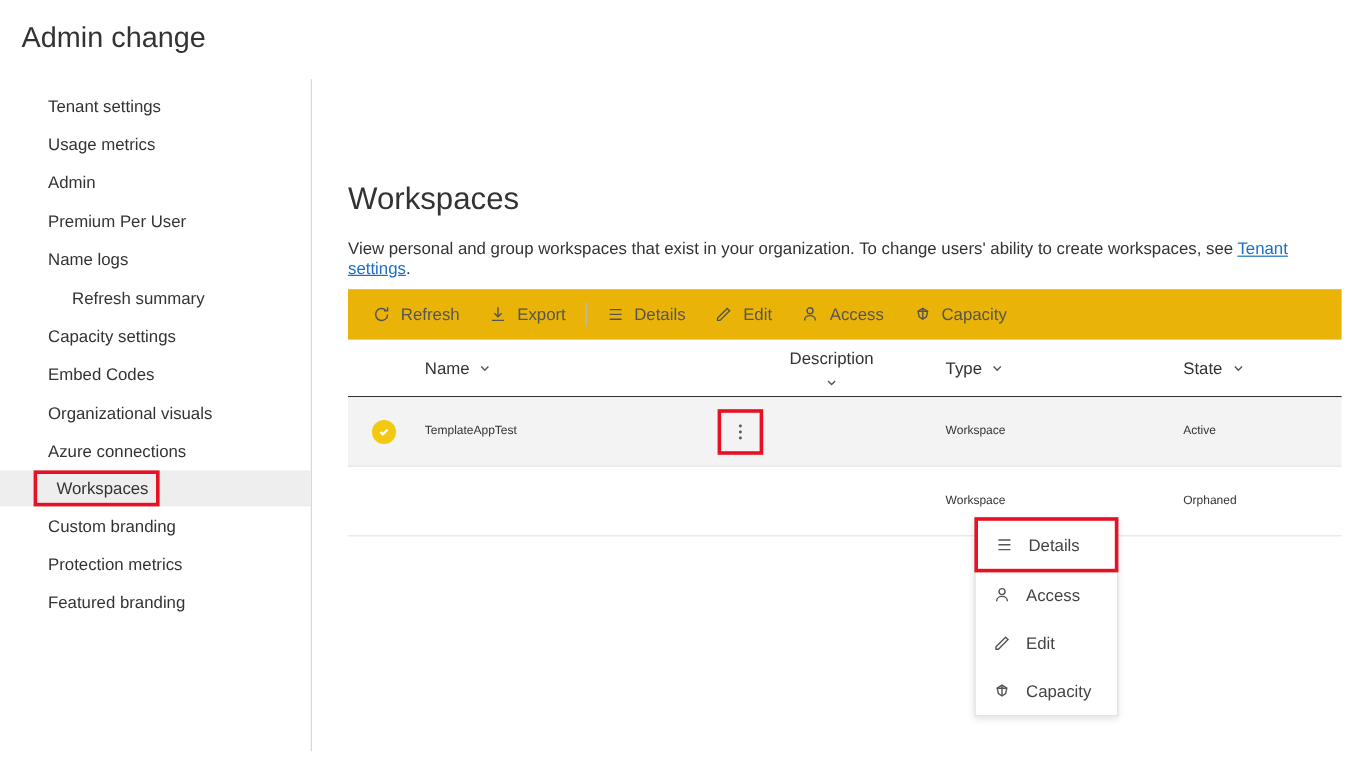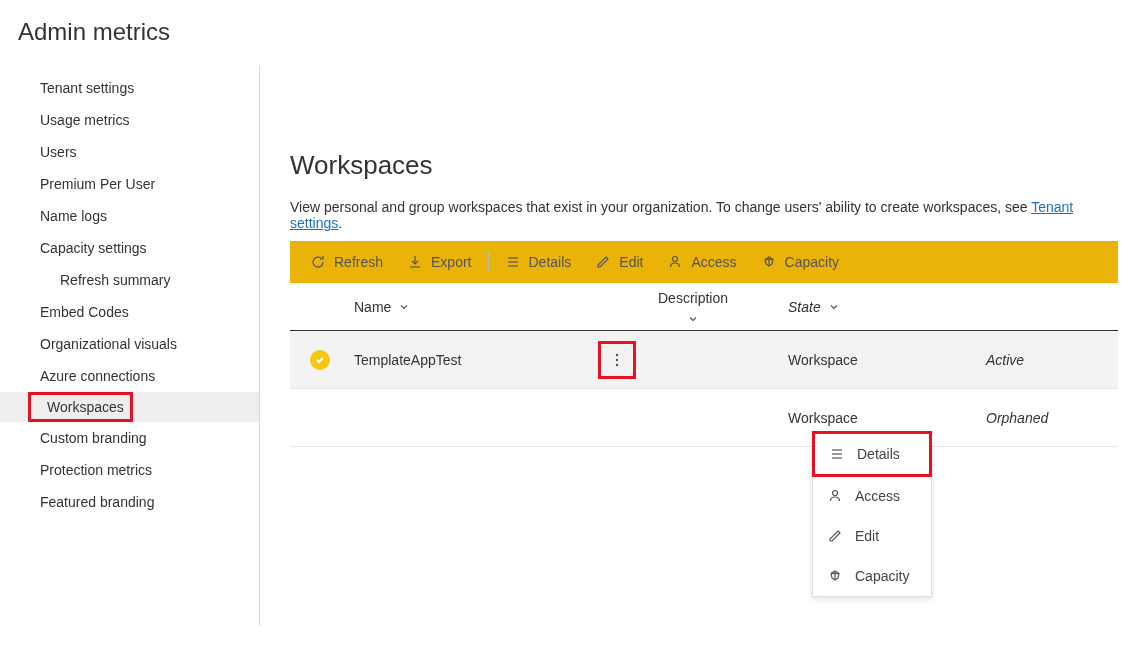--- a/index.html
+++ b/index.html
@@ -116,33 +116,33 @@
     display: flex;
     align-items: center;
     gap: 8px;
     color: #333;
     font-size: 14px;
   }
   .col-check { width: 64px; }
   .col-name { width: 244px; }
   .col-desc { width: 190px; flex-direction: column; }
   .col-type { width: 198px; }
-  .col-state { flex: 1; font-style: italic; }
+  .col-state { flex: 1; }
   .trow {
     display: flex;
     height: 58px;
     align-items: center;
     border-bottom: 1px solid #e6e6e6;
     position: relative;
   }
   .trow.hover {
     background: #f3f3f3;
   }
   .td {
-    font-size: 14px;
+    font-size: 10px;
     color: #333;
   }
   .check-badge {
     width: 20px; height: 20px;
     border-radius: 50%;
     background: #f2c811;
     display: inline-flex;
     align-items: center;
     justify-content: center;
   }
@@ -177,32 +177,32 @@
   }
   .menu-detail-wrap {
     border: 3px solid #e81123;
     margin: -1px;
   }
   svg { display: block; }
 </style>
 </head>
 <body>
 
-<div class="portal-title">Admin metrics</div>
+<div class="portal-title">Admin change</div>
 
 <div class="layout">
 
   <div class="sidebar">
     <div class="nav-item">Tenant settings</div>
     <div class="nav-item">Usage metrics</div>
-    <div class="nav-item">Users</div>
+    <div class="nav-item">Admin</div>
     <div class="nav-item">Premium Per User</div>
     <div class="nav-item">Name logs</div>
+    <div class="nav-item sub">Refresh summary</div>
     <div class="nav-item">Capacity settings</div>
-    <div class="nav-item sub">Refresh summary</div>
     <div class="nav-item">Embed Codes</div>
     <div class="nav-item">Organizational visuals</div>
     <div class="nav-item">Azure connections</div>
     <div class="nav-item active workspaces-wrap">
       <span class="highlight-box">
         <span class="inner">Workspaces</span>
       </span>
     </div>
     <div class="nav-item">Custom branding</div>
     <div class="nav-item">Protection metrics</div>
@@ -281,20 +281,28 @@
         <div class="th col-name">
           <span>Name</span>
           <span class="icon">
               <svg width="10" height="10" viewBox="0 0 10 10" fill="none" stroke="#555" stroke-width="1.2">
                 <path d="M2 3.5l3 3 3-3"></path>
               </svg>
             </span>
         </div>
         <div class="th col-desc">
           <span>Description</span>
+          <span class="icon">
+              <svg width="10" height="10" viewBox="0 0 10 10" fill="none" stroke="#555" stroke-width="1.2">
+                <path d="M2 3.5l3 3 3-3"></path>
+              </svg>
+            </span>
+        </div>
+        <div class="th col-type">
+          <span>Type</span>
           <span class="icon">
               <svg width="10" height="10" viewBox="0 0 10 10" fill="none" stroke="#555" stroke-width="1.2">
                 <path d="M2 3.5l3 3 3-3"></path>
               </svg>
             </span>
         </div>
         <div class="th col-state">
           <span>State</span>
           <span class="icon">
               <svg width="10" height="10" viewBox="0 0 10 10" fill="none" stroke="#555" stroke-width="1.2">

